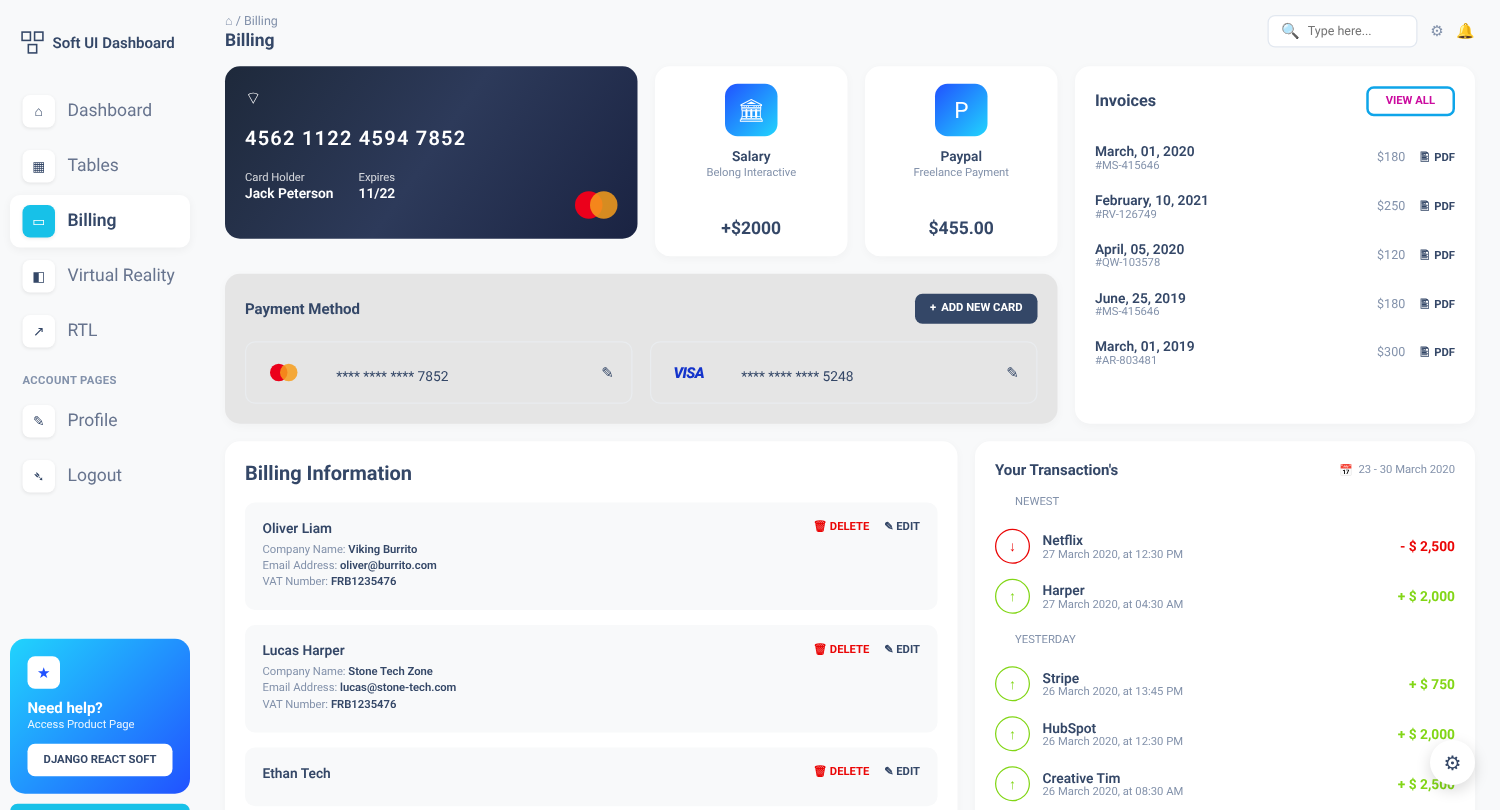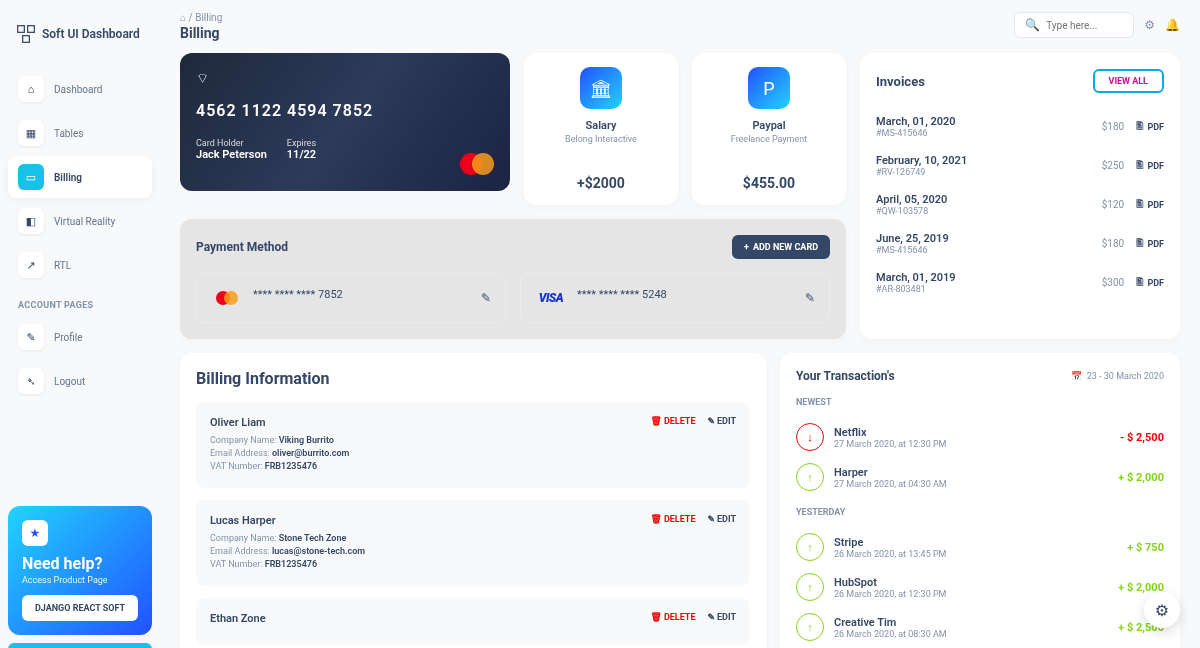--- a/index.html
+++ b/index.html
@@ -5,26 +5,26 @@
 * { margin: 0; padding: 0; box-sizing: border-box; font-family: -apple-system, BlinkMacSystemFont, 'Segoe UI', Roboto, sans-serif; }
 body { background: #f8f9fa; color: #344767; font-size: 12px; }
 .app { display: flex; min-height: 100vh; }
 .sidebar { width: 160px; padding: 16px 8px; display: flex; flex-direction: column; }
 .logo { display: flex; align-items: center; gap: 6px; padding: 8px; margin-bottom: 16px; font-weight: 600; font-size: 12px; }
 .logo-icon { width: 20px; height: 20px; }
 .nav-item { display: flex; align-items: center; gap: 10px; padding: 8px 10px; border-radius: 8px; cursor: pointer; margin-bottom: 2px; }
 .nav-item.active { background: #fff; box-shadow: 0 2px 8px rgba(0,0,0,0.05); }
 .nav-icon { width: 26px; height: 26px; border-radius: 6px; display: flex; align-items: center; justify-content: center; background: #fff; box-shadow: 0 1px 3px rgba(0,0,0,0.08); font-size: 11px; }
 .nav-item.active .nav-icon { background: #17c1e8; color: #fff; }
-.nav-label { font-size: 10px; color: #67748e; }
+.nav-label { font-size: 14px; color: #67748e; }
 .nav-item.active .nav-label { color: #344767; font-weight: 600; }
 .section-label { font-size: 9px; font-weight: 700; color: #8392ab; padding: 12px 10px 6px; letter-spacing: 0.3px; }
 .help-card { background: linear-gradient(135deg, #21d4fd, #2152ff); border-radius: 12px; padding: 14px; color: #fff; margin-top: auto; }
 .help-icon { width: 26px; height: 26px; background: #fff; border-radius: 6px; display: flex; align-items: center; justify-content: center; color: #2152ff; margin-bottom: 8px; }
-.help-card h4 { font-size: 16px; margin-bottom: 2px; }
+.help-card h4 { font-size: 12px; margin-bottom: 2px; }
 .help-card p { font-size: 9px; opacity: 0.9; margin-bottom: 10px; }
 .help-btn { background: #fff; color: #344767; border: none; padding: 8px; width: 100%; border-radius: 6px; font-size: 9px; font-weight: 700; cursor: pointer; }
 .pro-btn { background: #17c1e8; color: #fff; border: none; padding: 8px; width: 100%; border-radius: 6px; font-size: 9px; font-weight: 700; margin-top: 8px; cursor: pointer; }
 .main { flex: 1; padding: 12px 20px; }
 .topbar { display: flex; justify-content: space-between; align-items: flex-start; margin-bottom: 12px; }
 .breadcrumb { font-size: 10px; color: #8392ab; }
 .breadcrumb a { color: #8392ab; text-decoration: none; }
 .page-title { font-size: 14px; font-weight: 700; color: #344767; margin-top: 2px; }
 .top-right { display: flex; align-items: center; gap: 10px; }
 .search { display: flex; align-items: center; gap: 6px; background: #fff; border: 1px solid #e2e8f0; border-radius: 6px; padding: 5px 10px; width: 120px; }
@@ -55,21 +55,21 @@
 .invoice-id { font-size: 9px; color: #8392ab; }
 .invoice-right { display: flex; align-items: center; gap: 12px; }
 .invoice-amount { font-size: 10px; color: #8392ab; }
 .pdf-link { display: flex; align-items: center; gap: 4px; font-size: 9px; font-weight: 700; cursor: pointer; color: #344767; }
 .payment-card { background: #e5e5e5; border-radius: 12px; padding: 16px; box-shadow: 0 2px 8px rgba(0,0,0,0.03); grid-column: span 3; }
 .payment-head { display: flex; justify-content: space-between; align-items: center; margin-bottom: 14px; }
 .payment-head h3 { font-size: 12px; font-weight: 700; }
 .add-card { background: #344767; color: #fff; border: none; padding: 7px 12px; border-radius: 6px; font-size: 9px; font-weight: 700; display: flex; align-items: center; gap: 4px; cursor: pointer; }
 .cards-row { display: flex; gap: 14px; }
 .card-box { flex: 1; border: 1px solid #e9ecef; border-radius: 8px; padding: 14px; display: flex; align-items: center; justify-content: space-between; }
-.card-info { display: flex; align-items: flex-start; gap: 10px; }
+.card-info { display: flex; align-items: flex-end; gap: 26px; }
 .card-brand { width: 32px; height: 20px; display: flex; align-items: center; justify-content: center; }
 .mc-mini { display: flex; }
 .mc-mini .c1 { width: 14px; height: 14px; border-radius: 50%; background: #eb001b; }
 .mc-mini .c2 { width: 14px; height: 14px; border-radius: 50%; background: #f79e1b; margin-left: -6px; opacity: 0.85; }
 .visa { font-style: italic; font-weight: 900; color: #1434cb; font-size: 12px; letter-spacing: -0.5px; }
 .card-num { font-size: 11px; color: #344767; }
 .edit-icon { cursor: pointer; color: #344767; font-size: 12px; }
 .row2 { display: grid; grid-template-columns: 1fr 400px; gap: 14px; }
 .billing-info { background: #fff; border-radius: 12px; padding: 16px; box-shadow: 0 2px 8px rgba(0,0,0,0.03); }
 .billing-info h3 { font-size: 16px; font-weight: 700; margin-bottom: 14px; }
@@ -77,21 +77,21 @@
 .bill-name { font-size: 11px; font-weight: 600; margin-bottom: 6px; }
 .bill-line { font-size: 9px; color: #8392ab; margin-bottom: 3px; }
 .bill-line b { color: #344767; font-weight: 600; }
 .bill-actions { position: absolute; right: 14px; top: 14px; display: flex; gap: 12px; }
 .bill-delete { color: #ea0606; font-size: 9px; font-weight: 700; cursor: pointer; display: flex; align-items: center; gap: 2px; }
 .bill-edit { color: #344767; font-size: 9px; font-weight: 700; cursor: pointer; display: flex; align-items: center; gap: 2px; }
 .transactions { background: #fff; border-radius: 12px; padding: 16px; box-shadow: 0 2px 8px rgba(0,0,0,0.03); }
 .tx-head { display: flex; justify-content: space-between; align-items: center; margin-bottom: 14px; }
 .tx-head h3 { font-size: 12px; font-weight: 700; }
 .tx-date { font-size: 9px; color: #8392ab; display: flex; align-items: center; gap: 4px; }
-.tx-section { font-size: 9px; font-weight: 700; color: #8392ab; margin: 10px 0; }
+.tx-section { font-size: 9px; font-weight: 400; color: #8392ab; margin: 10px 16px; }
 .tx-row { display: flex; align-items: center; justify-content: space-between; padding: 6px 0; }
 .tx-left { display: flex; align-items: center; gap: 10px; }
 .tx-icon { width: 28px; height: 28px; border-radius: 50%; border: 1px solid; display: flex; align-items: center; justify-content: center; font-size: 11px; }
 .tx-icon.down { border-color: #ea0606; color: #ea0606; }
 .tx-icon.up { border-color: #82d616; color: #82d616; }
 .tx-name { font-size: 11px; font-weight: 600; }
 .tx-time { font-size: 9px; color: #8392ab; }
 .tx-amount { font-size: 11px; font-weight: 700; }
 .tx-amount.neg { color: #ea0606; }
 .tx-amount.pos { color: #82d616; }
@@ -315,21 +315,21 @@
               <div class="bill-name">Lucas Harper</div>
               <div class="bill-line">Company Name: <b>Stone Tech Zone</b></div>
               <div class="bill-line">Email Address: <b>lucas@stone-tech.com</b></div>
               <div class="bill-line">VAT Number: <b>FRB1235476</b></div>
               <div class="bill-actions">
                 <span class="bill-delete"><span>🗑</span> DELETE</span>
                 <span class="bill-edit"><span>✎</span> EDIT</span>
               </div>
             </div>
             <div class="bill-item">
-              <div class="bill-name">Ethan Zone</div>
+              <div class="bill-name">Ethan Tech</div>
               <div class="bill-actions">
                 <span class="bill-delete"><span>🗑</span> DELETE</span>
                 <span class="bill-edit"><span>✎</span> EDIT</span>
               </div>
             </div>
           </div>
       </div>
       <div class="transactions">
         <div class="tx-head">
           <h3>Your Transaction's</h3>

